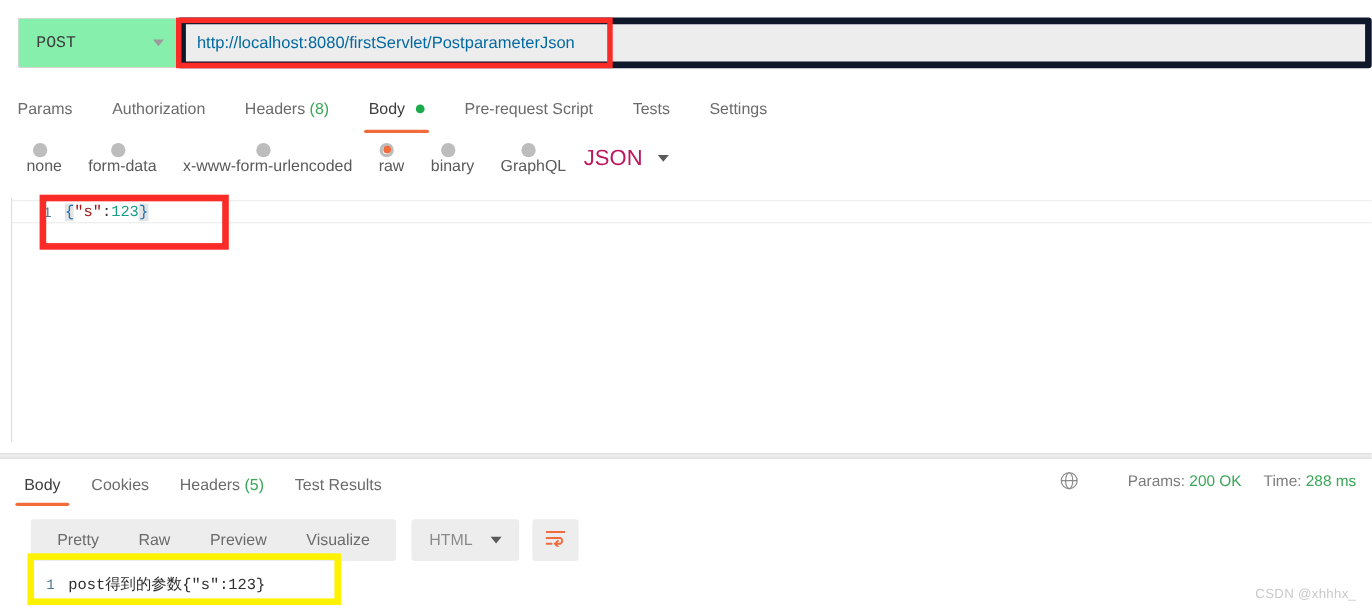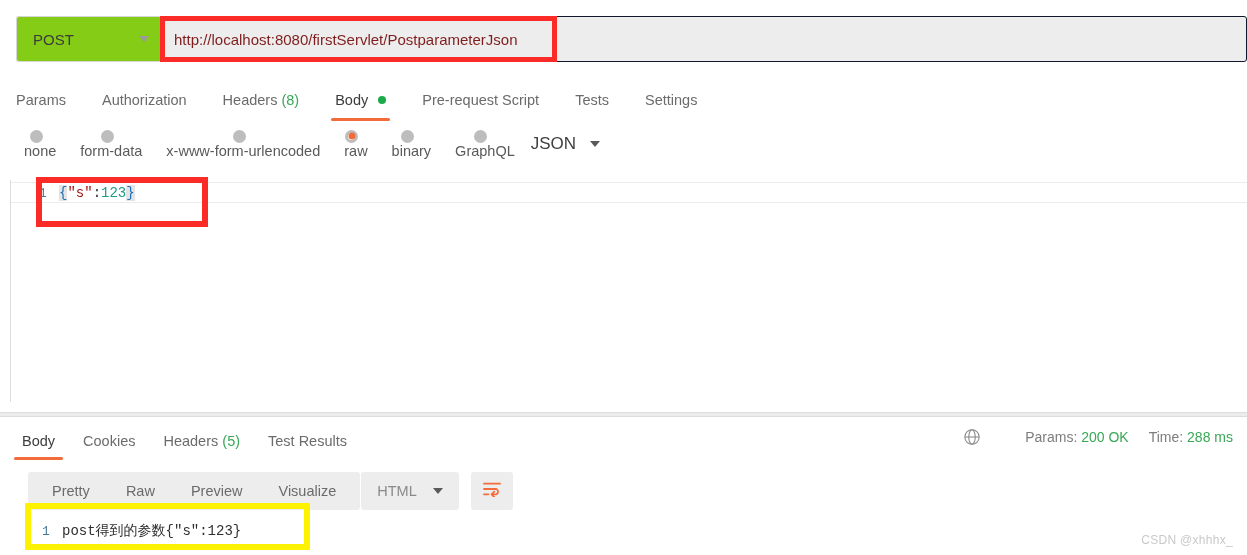--- a/index.html
+++ b/index.html
@@ -21,53 +21,54 @@
     position: absolute;
     left: 16px;
     top: 16px;
     width: 1231px;
     height: 46px;
     display: flex;
     align-items: stretch;
   }
   .method-select {
     width: 147px;
-    background: #84cc16;
+    background: #86efac;
     border: 1px solid #d6d6d6;
     border-right: none;
     border-radius: 3px 0 0 3px;
     display: flex;
     align-items: center;
     justify-content: space-between;
     padding: 0 14px 0 16px;
     box-sizing: border-box;
     cursor: pointer;
+    font-family: Liberation Mono, monospace;
   }
   .method-label {
     font-size: 15px;
     color: #3c3c3c;
   }
   .caret {
     width: 0;
     height: 0;
     border-left: 5px solid transparent;
     border-right: 5px solid transparent;
     border-top: 6px solid #9b9b9b;
   }
   .url-input {
     flex: 1;
     background: #ededed;
-    border: 1px solid #0f172a;
+    border: 6px solid #0f172a;
     border-radius: 0 3px 3px 0;
     display: flex;
     align-items: center;
     padding-left: 10px;
     box-sizing: border-box;
     font-size: 15px;
-    color: #7f1d1d;
+    color: #0369a1;
     cursor: text;
   }
 
   
   .req-tabs {
     position: absolute;
     left: 16px;
     top: 82px;
     height: 36px;
     display: flex;
@@ -153,22 +154,22 @@
     font-size: 14.5px;
     color: #5a5a5a;
   }
   .json-dd {
     display: flex;
     align-items: center;
     cursor: pointer;
     margin-left: -8px;
   }
   .json-dd .txt {
-    font-size: 17px;
-    color: #404040;
+    font-size: 20px;
+    color: #be185d;
     margin-right: 14px;
   }
   .caret-dark {
     width: 0;
     height: 0;
     border-left: 5px solid transparent;
     border-right: 5px solid transparent;
     border-top: 6px solid #5a5a5a;
   }
 
@@ -305,21 +306,21 @@
     color: #6b6b6b;
     padding: 0 18px;
     line-height: 38px;
     cursor: pointer;
     white-space: nowrap;
   }
   .lang-dd {
     background: #ededed;
     border-radius: 3px;
     height: 38px;
-    margin-left: 1px;
+    margin-left: 14px;
     display: flex;
     align-items: center;
     padding: 0 16px;
     cursor: pointer;
   }
   .lang-dd .txt {
     font-size: 14.5px;
     color: #8a8a8a;
     margin-right: 16px;
   }

